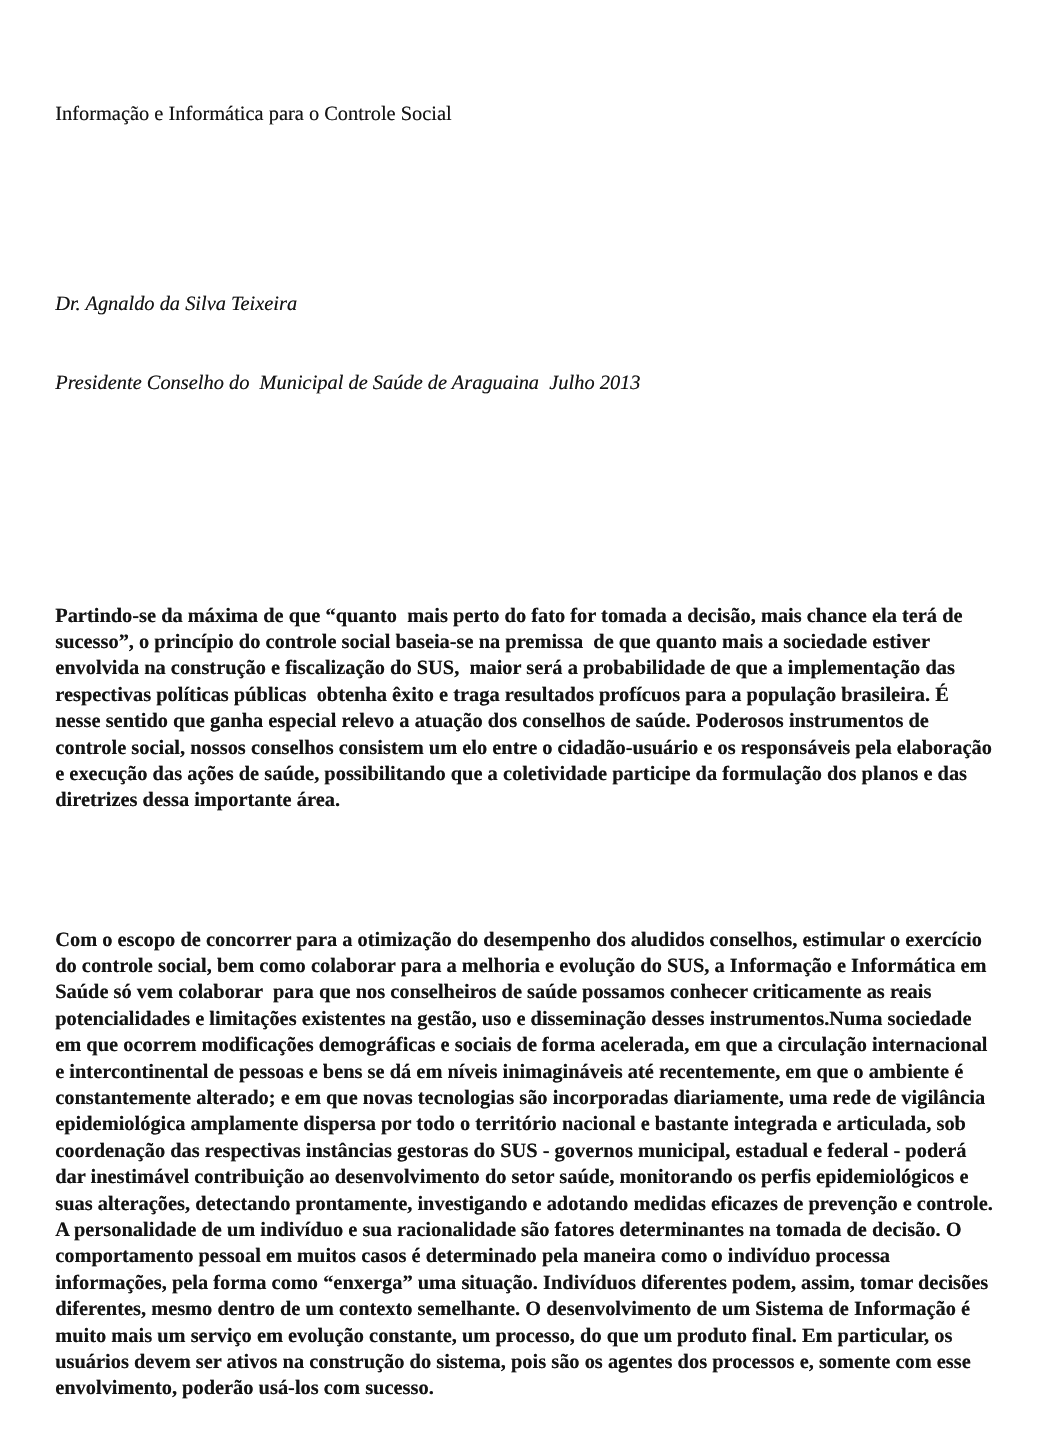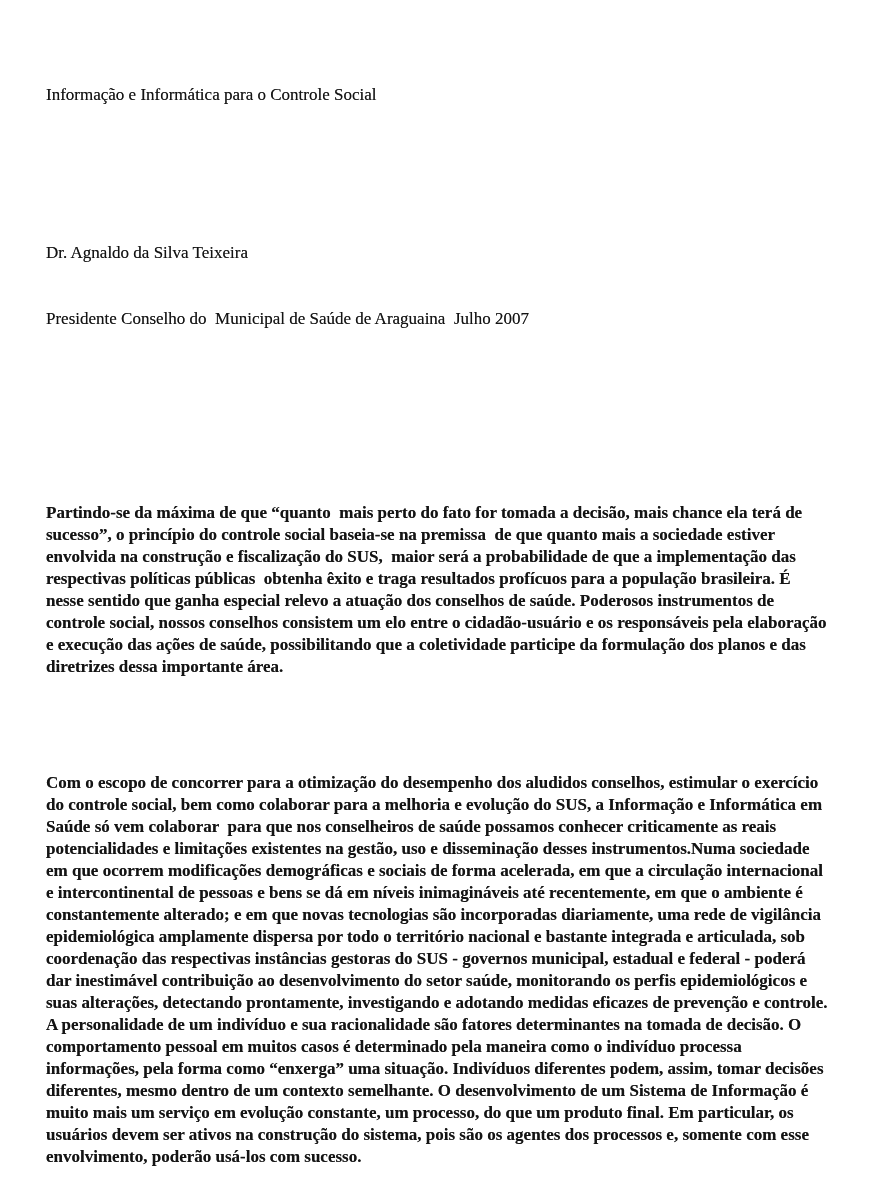--- a/index.html
+++ b/index.html
@@ -27,36 +27,37 @@
     text-shadow: 0 0 0.5px rgba(0,0,0,0.55);
   }
   .doc-title {
     margin: 0 0 26px 0;
   }
   .byline {
     margin: 0 0 62px 0;
   }
   .byline div {
     margin: 0;
+    font-style: italic;
   }
   p.body-paragraph {
     margin: 0 0 28px 0;
     font-weight: bold;
   }
 </style>
 </head>
 <body>
 
 <div class="page">
   <div class="content">
     <div class="doc-title">Informação e Informática para o Controle Social</div>
 
     <div class="byline">
       <div>Dr. Agnaldo da Silva Teixeira</div>
-      <div>Presidente Conselho do  Municipal de Saúde de Araguaina  Julho 2007</div>
+      <div>Presidente Conselho do  Municipal de Saúde de Araguaina  Julho 2013</div>
     </div>
 
     <p class="body-paragraph">Partindo-se da máxima de que “quanto  mais perto do fato for tomada a decisão, mais chance ela terá de sucesso”, o princípio do controle social baseia-se na premissa  de que quanto mais a sociedade estiver envolvida na construção e fiscalização do SUS,  maior será a probabilidade de que a implementação das respectivas políticas públicas  obtenha êxito e traga resultados profícuos para a população brasileira. É nesse sentido que ganha especial relevo a atuação dos conselhos de saúde. Poderosos instrumentos de controle social, nossos conselhos consistem um elo entre o cidadão-usuário e os responsáveis pela elaboração e execução das ações de saúde, possibilitando que a coletividade participe da formulação dos planos e das diretrizes dessa importante área.</p>
 
     <p class="body-paragraph">Com o escopo de concorrer para a otimização do desempenho dos aludidos conselhos, estimular o exercício do controle social, bem como colaborar para a melhoria e evolução do SUS, a Informação e Informática em Saúde só vem colaborar  para que nos conselheiros de saúde possamos conhecer criticamente as reais potencialidades e limitações existentes na gestão, uso e disseminação desses instrumentos.Numa sociedade em que ocorrem modificações demográficas e sociais de forma acelerada, em que a circulação internacional e intercontinental de pessoas e bens se dá em níveis inimagináveis até recentemente, em que o ambiente é constantemente alterado; e em que novas tecnologias são incorporadas diariamente, uma rede de vigilância epidemiológica amplamente dispersa por todo o território nacional e bastante integrada e articulada, sob coordenação das respectivas instâncias gestoras do SUS - governos municipal, estadual e federal - poderá dar inestimável contribuição ao desenvolvimento do setor saúde, monitorando os perfis epidemiológicos e suas alterações, detectando prontamente, investigando e adotando medidas eficazes de prevenção e controle. A personalidade de um indivíduo e sua racionalidade são fatores determinantes na tomada de decisão. O comportamento pessoal em muitos casos é determinado pela maneira como o indivíduo processa informações, pela forma como “enxerga” uma situação. Indivíduos diferentes podem, assim, tomar decisões diferentes, mesmo dentro de um contexto semelhante. O desenvolvimento de um Sistema de Informação é muito mais um serviço em evolução constante, um processo, do que um produto final. Em particular, os usuários devem ser ativos na construção do sistema, pois são os agentes dos processos e, somente com esse envolvimento, poderão usá-los com sucesso.</p>
 
     
 
     
   </div>

